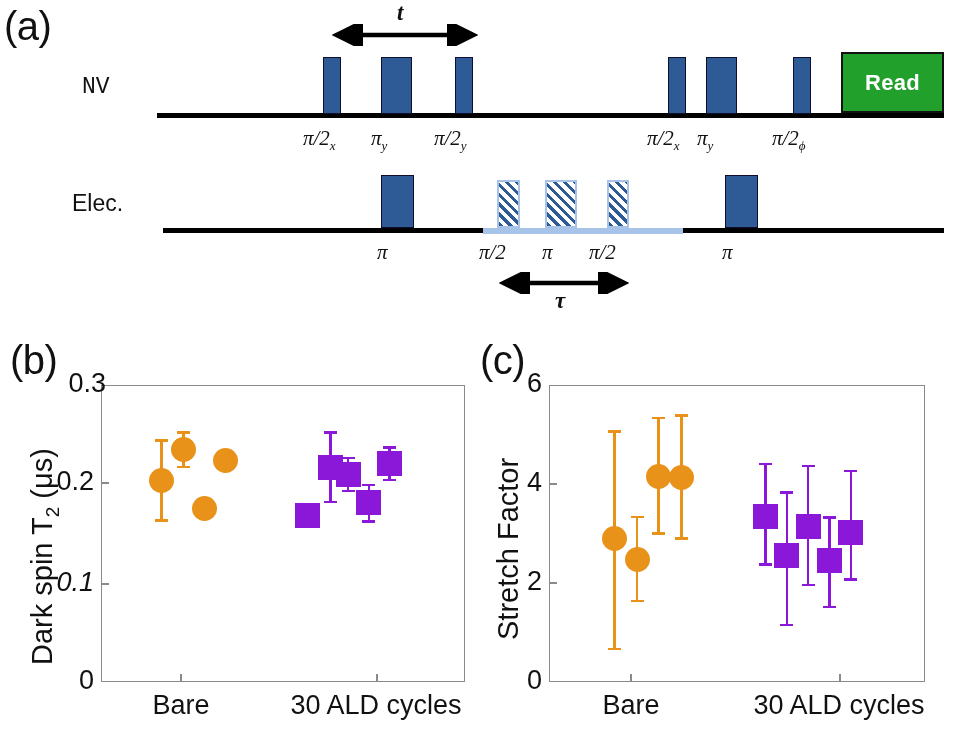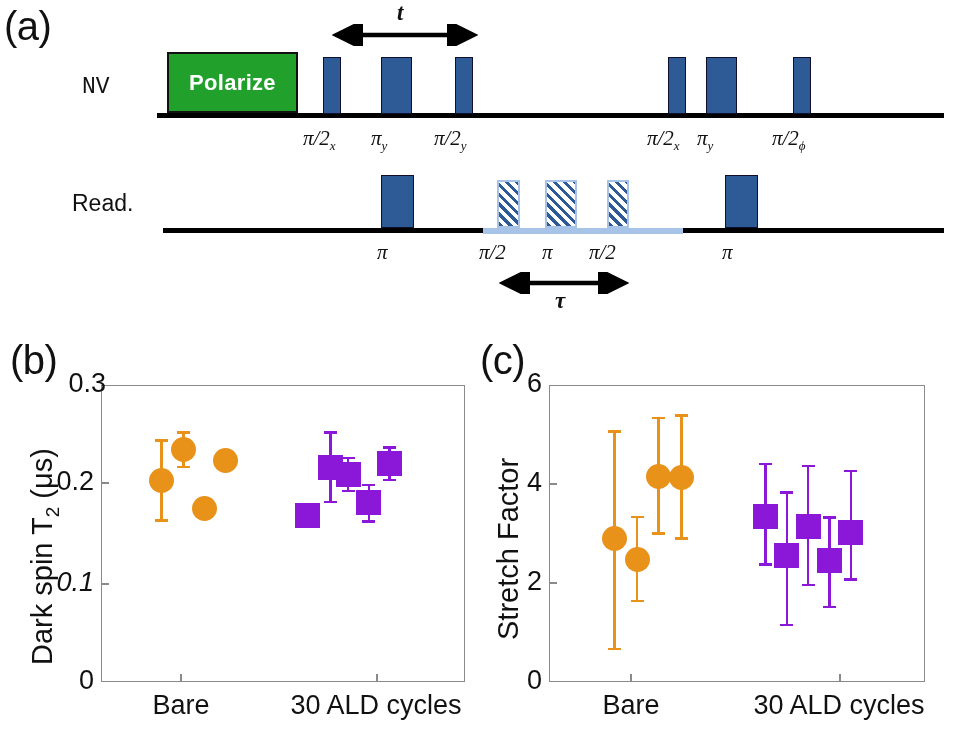--- a/index.html
+++ b/index.html
@@ -135,22 +135,22 @@
 
 <div class="fig">
 
   <div id="panel-a">
 
     <div class="panel-label" id="lbl-a">(a)</div>
 
     <div class="row-name" id="name-nv">NV</div>
     <div class="baseline" style="left:157px;top:113px;width:787px;"></div>
 
-    <div class="block" style="left:167px;top:52px;width:131px;height:61px;">Polarize</div>
-
+
+    <div class="block" style="left:841px;top:52px;width:103px;height:61px;">Read</div>
 
     <div class="pulse" style="left:323px;top:57px;width:18px;height:57px;"></div>
     <div class="pulse" style="left:381px;top:57px;width:31px;height:57px;"></div>
     <div class="pulse" style="left:455px;top:57px;width:18px;height:57px;"></div>
 
     <div class="pulse" style="left:668px;top:57px;width:18px;height:57px;"></div>
     <div class="pulse" style="left:706px;top:57px;width:31px;height:57px;"></div>
     <div class="pulse" style="left:793px;top:57px;width:18px;height:57px;"></div>
 
     <div class="plabel" style="left:303px;top:126px;width:60px;">
@@ -180,21 +180,21 @@
             </marker>
           <marker id="ah2" markerWidth="7" markerHeight="7" refX="1.4" refY="3.5" orient="auto">
               <path d="M7,0 L0,3.5 L7,7 z" fill="#000"></path>
             </marker>
         </defs>
         <line x1="6" y1="11" x2="140" y2="11" stroke="#000" stroke-width="4.5" marker-start="url(#ah2)" marker-end="url(#ah1)"></line>
       </svg>
     </div>
     <div class="arrow-lbl" style="left:397px;top:0px;">t</div>
 
-    <div class="row-name" id="name-elec">Read.</div>
+    <div class="row-name" id="name-elec">Elec.</div>
 
     <div class="baseline" style="left:163px;top:228px;width:320px;"></div>
     <div class="baseline light" style="left:483px;top:228px;width:200px;"></div>
     <div class="baseline" style="left:683px;top:228px;width:261px;"></div>
 
     <div class="pulse" style="left:381px;top:175px;width:33px;height:53px;"></div>
     <div class="pulse hatch" style="left:497px;top:180px;width:23px;height:48px;"></div>
     <div class="pulse hatch" style="left:545px;top:180px;width:32px;height:48px;"></div>
     <div class="pulse hatch" style="left:607px;top:180px;width:22px;height:48px;"></div>
     <div class="pulse" style="left:725px;top:175px;width:33px;height:53px;"></div>

